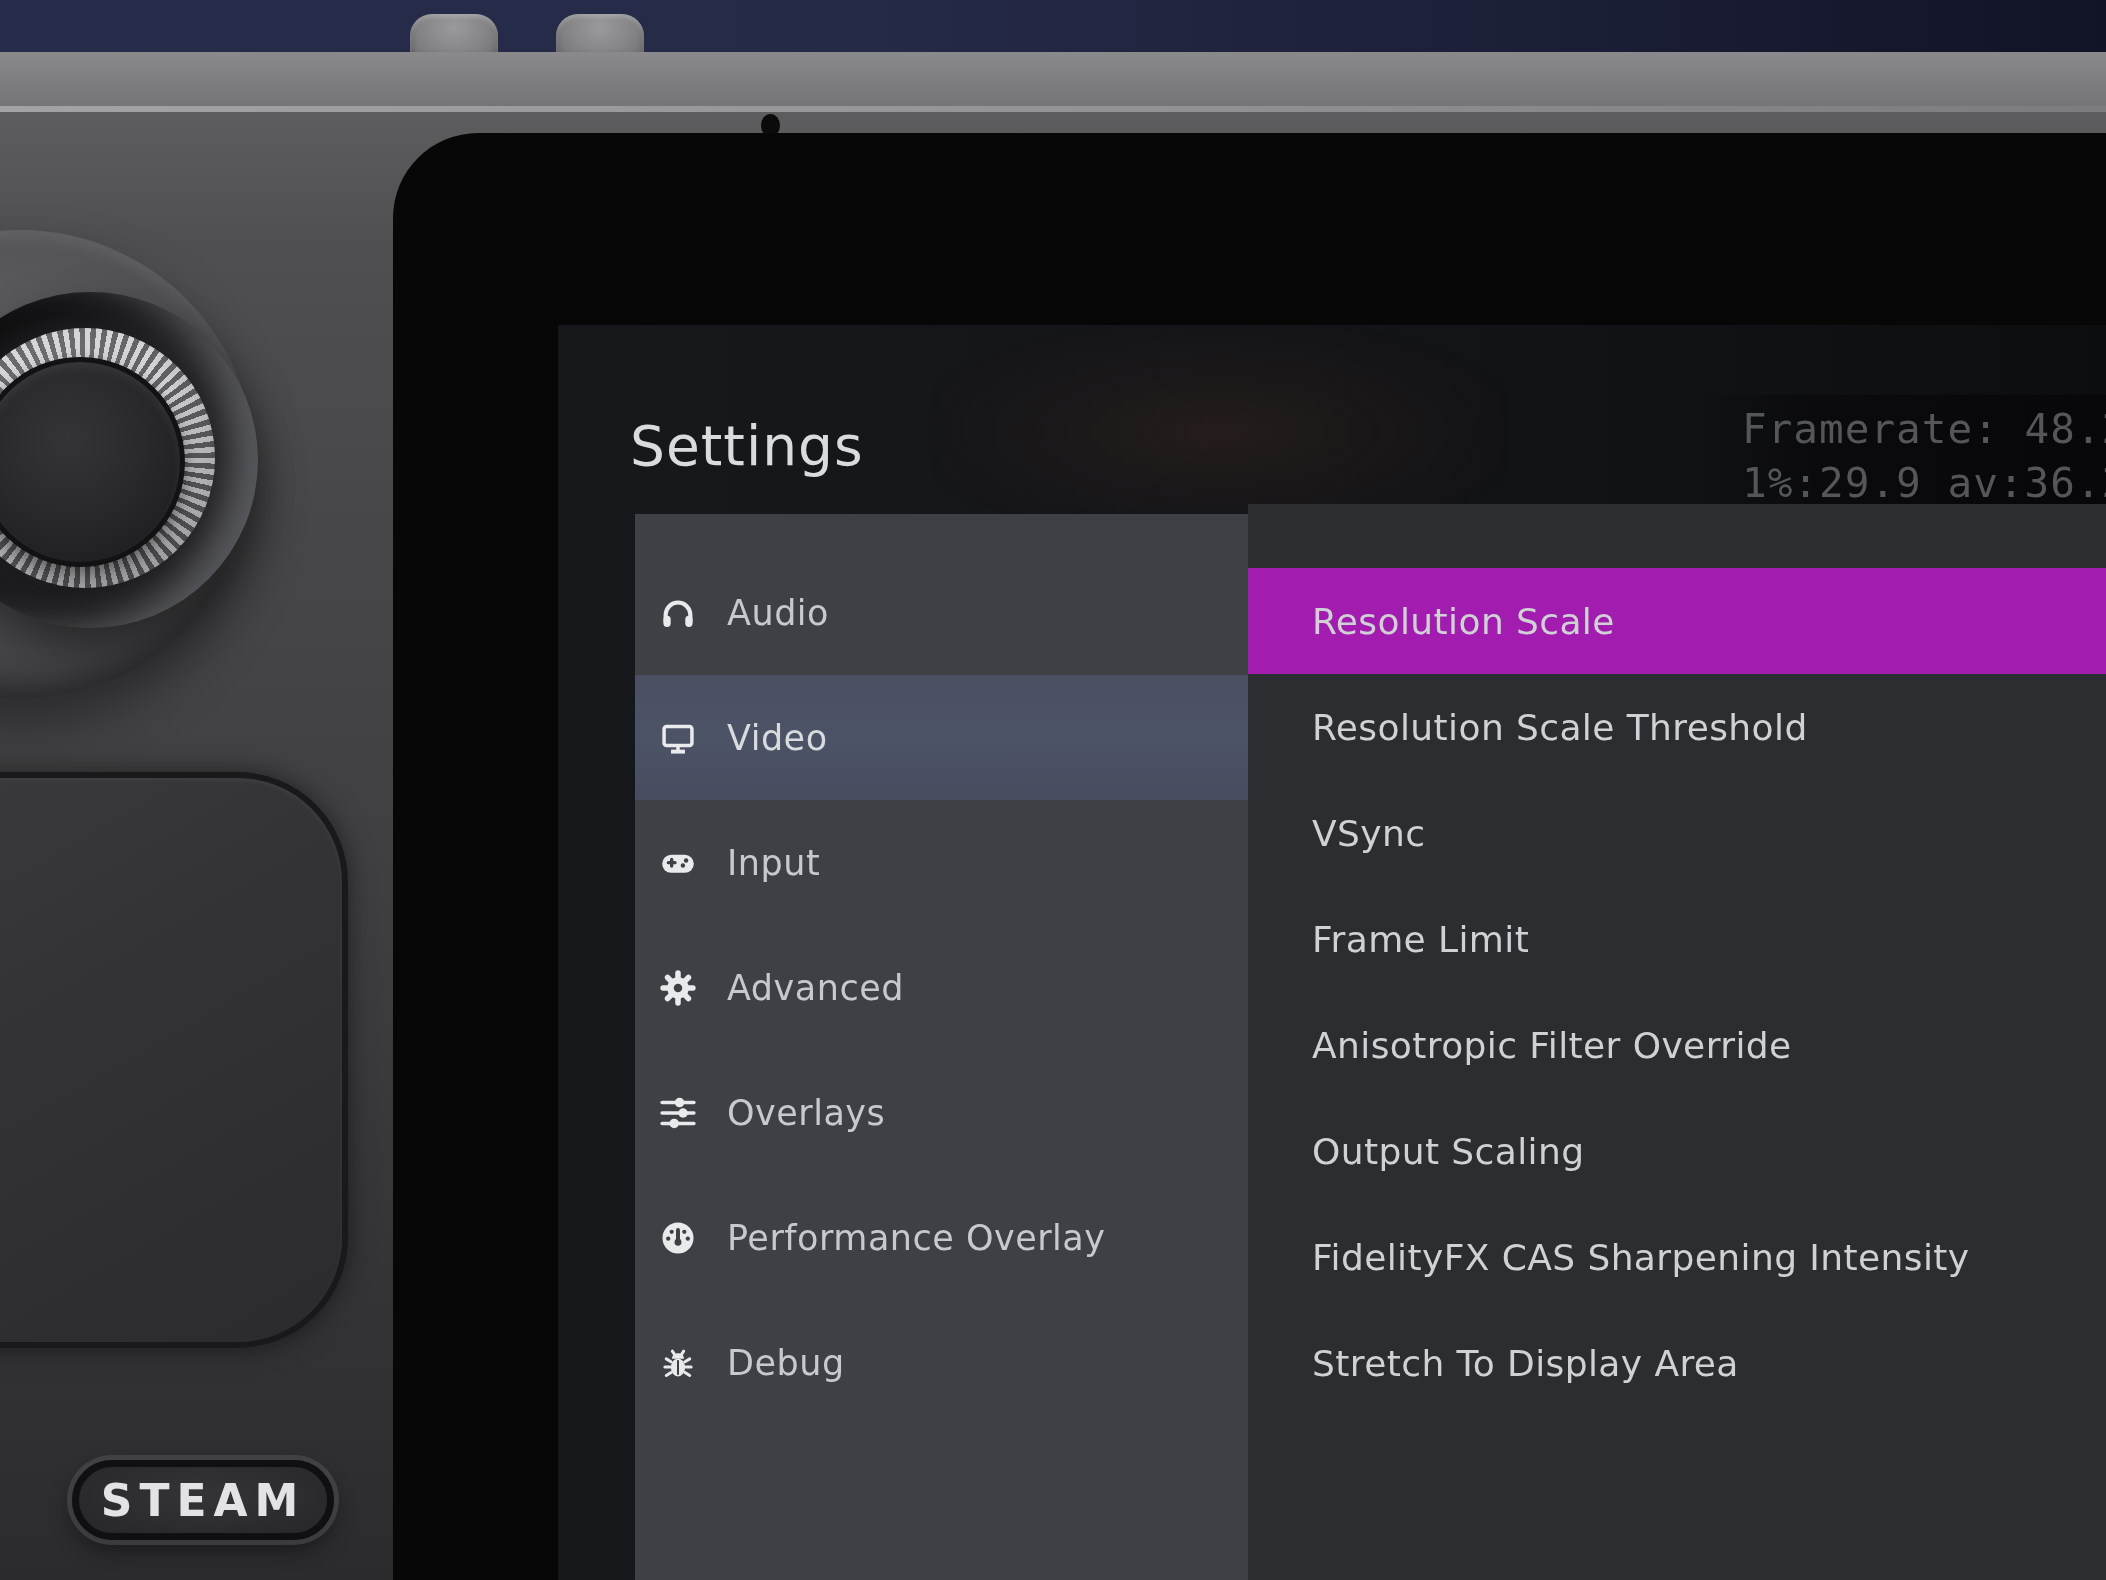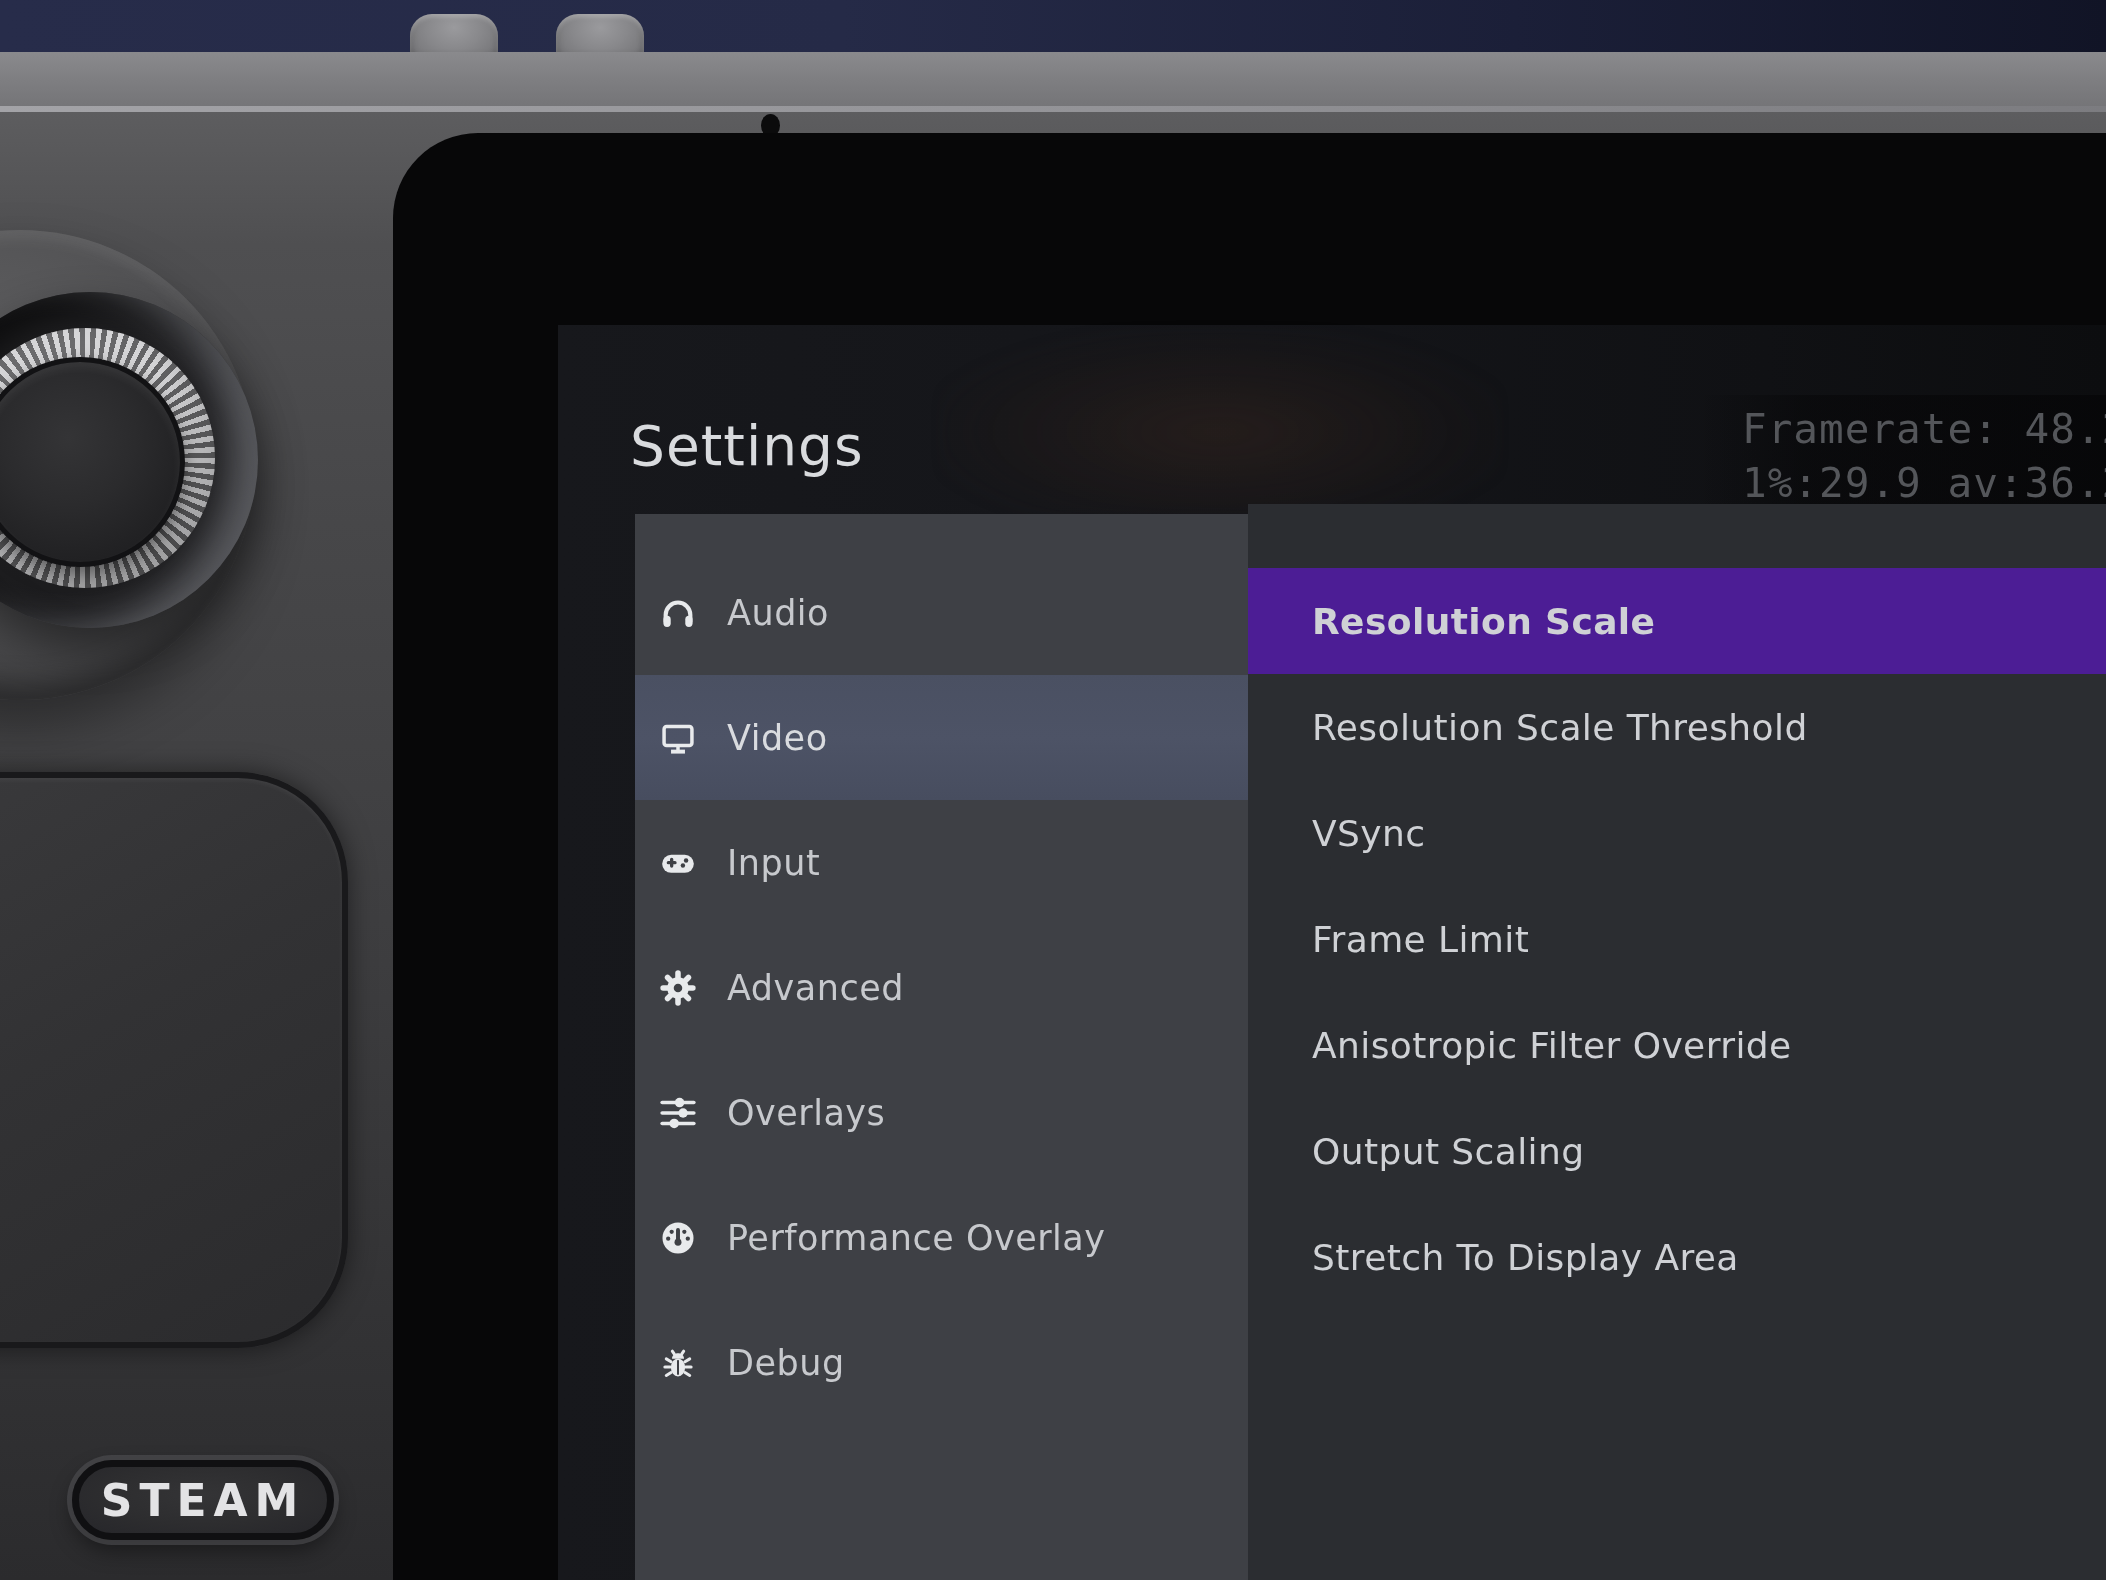--- a/index.html
+++ b/index.html
@@ -72,21 +72,21 @@
   .side-row { height:125px; display:flex; align-items:center; padding-left:24px; cursor:pointer; }
   .side-row.selected { background: linear-gradient(180deg,#4a5062 0%,#4d5366 50%,#474d5f 100%); }
   .side-icon { width:38px; height:38px; flex:0 0 38px; margin-right:30px; }
   .side-icon svg { width:100%; height:100%; display:block; }
   .side-label { font-size:35px; color:#c7c9cd; letter-spacing:.5px; }
   .side-row.selected .side-label { color:#d9dbdf; }
   
   .panel { position:absolute; left:1248px; top:504px; right:0; bottom:0; background:#2b2d31; }
   .opt-row { height:106px; display:flex; align-items:center; padding-left:64px;
     font-size:36px; color:#cfd1d5; letter-spacing:.4px; cursor:pointer; }
-  .opt-row.highlighted { background:#4c1d95;font-weight:bold; }
+  .opt-row.highlighted { background:#a21caf; }
 </style>
 </head>
 <body>
 
 <div class="stage">
 
   <div class="sky"></div>
   <div class="bump b1"></div>
   <div class="bump b2"></div>
   <div class="top-band"></div>
@@ -223,16 +223,17 @@
   </div>
 
   <div class="panel">
     <div class="spacer-64"></div>
     <div class="opt-row highlighted">Resolution Scale</div>
     <div class="opt-row">Resolution Scale Threshold</div>
     <div class="opt-row">VSync</div>
     <div class="opt-row">Frame Limit</div>
     <div class="opt-row">Anisotropic Filter Override</div>
     <div class="opt-row">Output Scaling</div>
+    <div class="opt-row">FidelityFX CAS Sharpening Intensity</div>
     <div class="opt-row">Stretch To Display Area</div>
   </div>
 
 </div>
 
 </body></html>

